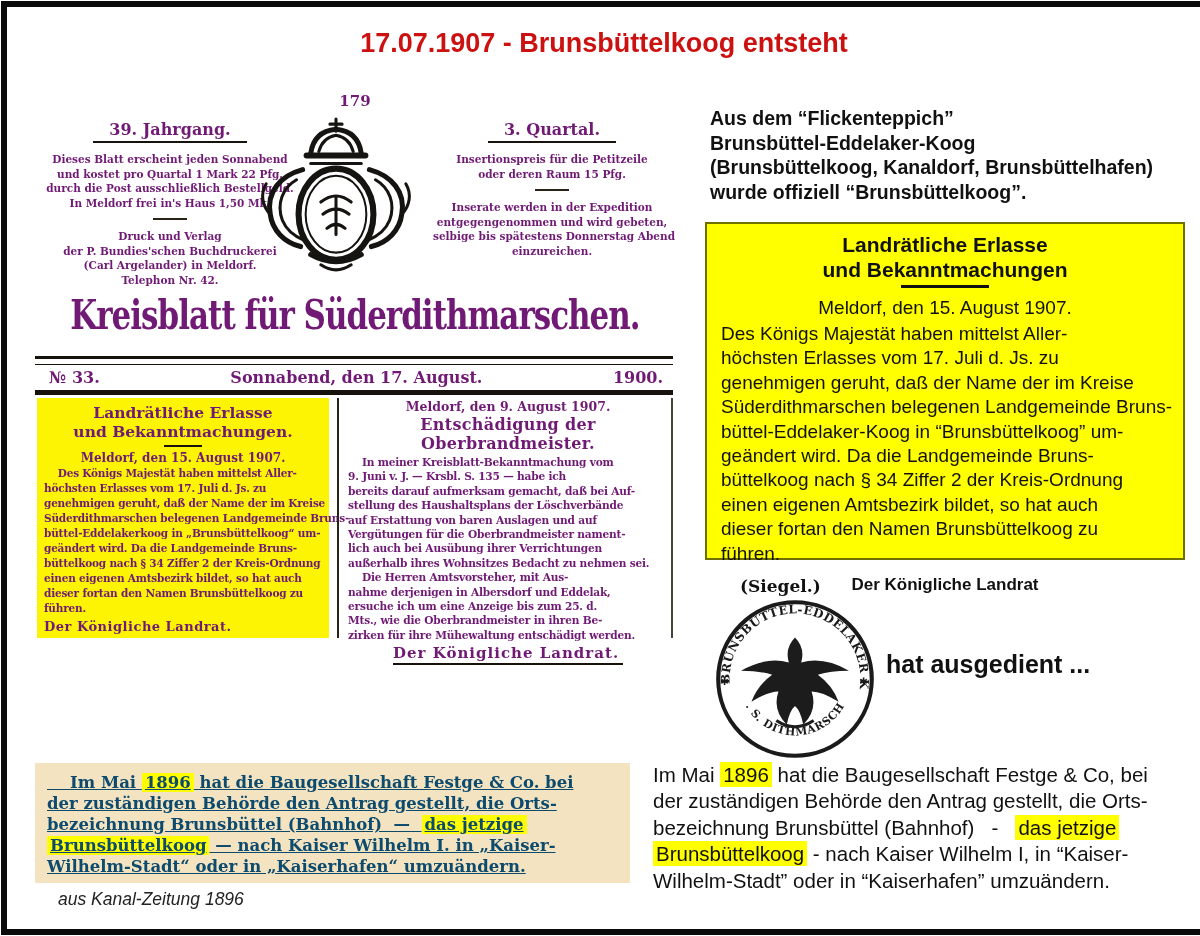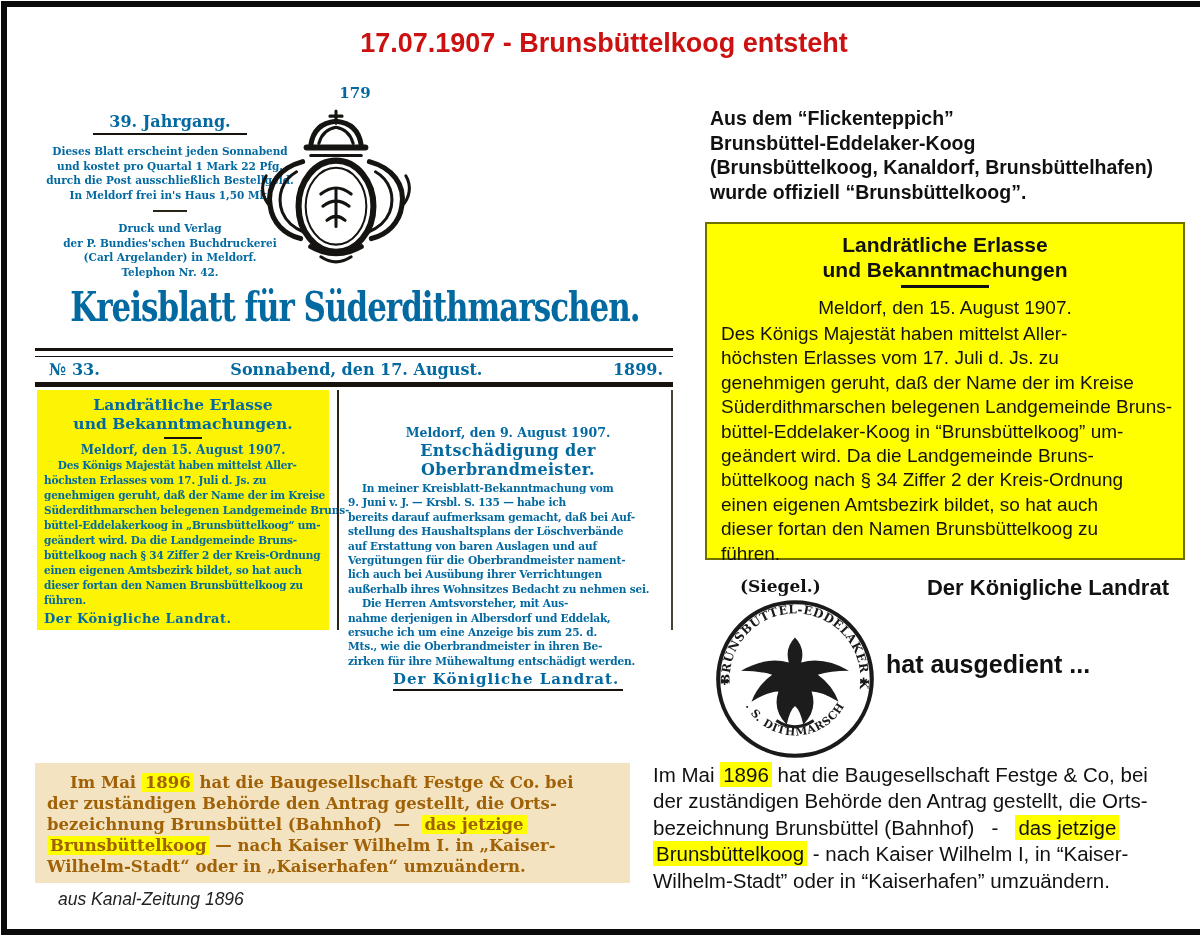--- a/index.html
+++ b/index.html
@@ -9,21 +9,21 @@
   .abs{position:absolute;}
   .pre{white-space:pre;}
   .hl{background:#ffff00;padding:1px 3px;}
   .fraktur{font-family:"DejaVu Serif",serif;font-weight:bold;}
 
   
   .main-title{top:28px;left:0;width:100%;text-align:center;color:#cc1111;
               font-weight:bold;font-size:27px;letter-spacing:0px;}
 
   
-  .np{left:35px;top:84px;width:640px;height:548px;color:#0369a1;}
+  .np{left:35px;top:92px;width:640px;height:548px;color:#701a75;}
   .np-pagenum{top:0;left:0;width:100%;text-align:center;font-size:15px;}
   .np-col{top:28px;text-align:center;}
   .np-col-h{display:inline-block;font-size:16px;border-bottom:2px solid #17130c;padding:0 16px 2px;}
   .np-col p{margin:9px 0 0;font-size:10.5px;line-height:14.5px;}
   .np-sep{width:34px;border-top:2px solid #2a2418;margin:8px auto 0;height:0;}
   .np-mast-left{left:0;width:270px;}
   .np-mast-right{left:398px;width:238px;}
   .np-crest{left:215px;top:20px;width:172px;height:172px;}
   .np-title{top:198px;left:0;width:100%;text-align:center;font-size:31px;
             transform:scaleY(1.35);transform-origin:center top;letter-spacing:-1px;}
@@ -34,46 +34,46 @@
   .rule-thick{height:4px;background:#17130c;border-bottom:1px solid #17130c;}
   .np-article-left{left:2px;top:306px;width:292px;height:240px;background:#fcf403;
                    padding:5px 7px;box-sizing:border-box;}
   .np-article-left .a-h{text-align:center;font-size:15.5px;line-height:19px;white-space:pre;}
   .a-rule{width:38px;border-top:2px solid #17130c;margin:4px auto;height:0;}
   .a-date{text-align:center;font-size:12px;margin:1px 0 1px;}
   .a-body{font-size:10.5px;line-height:15px;letter-spacing:-0.2px;}
   .a-sig{text-align:left;font-size:13px;margin-top:3px;letter-spacing:0.5px;}
   .np-vrule{left:302px;top:306px;width:2px;height:240px;background:#2a2418;}
   .np-edge-rule{left:636px;top:306px;width:2px;height:240px;background:#4a4438;}
-  .np-article-right{left:313px;top:306px;width:320px;margin-top:34px;}
+  .np-article-right{left:313px;top:306px;width:320px;}
   .np-article-right .a-date{font-size:12.5px;}
   .np-article-right .a-h2{text-align:center;font-size:16px;letter-spacing:0.3px;margin:1px 0 2px;}
   .np-article-right .a-body{font-size:10.6px;line-height:14.4px;}
   .np-article-right .a-sig{font-size:15px;letter-spacing:1px;border-bottom:2px solid #17130c;
                            display:block;width:230px;margin:2px auto 0;padding-bottom:1px;}
 
   
   .annot-top{left:710px;top:106px;font-size:19.5px;font-weight:bold;line-height:24.6px;}
   .ybox{left:705px;top:222px;width:480px;height:338px;background:#ffff00;
         border:2px solid #6f6f00;box-sizing:border-box;padding:8px 14px 0;}
   .ybox-h{text-align:center;font-weight:bold;font-size:21px;line-height:25px;white-space:pre;}
   .ybox-rule{width:88px;border-top:3px solid #111;margin:3px auto 9px;height:0;}
   .ybox-date{text-align:center;font-size:19px;margin-bottom:3px;}
   .ybox-body{font-size:19px;line-height:24.4px;}
-  .ybox-sig{text-align:right;font-weight:bold;font-size:22px;margin-top:9px;}
+  .ybox-sig{text-align:center;font-weight:bold;font-size:17px;margin-top:9px;}
 
   .seal-label{left:740px;top:576px;font-size:17px;}
   .seal-svg{left:712px;top:596px;width:166px;height:166px;}
   .hat-text{left:886px;top:650px;font-size:25px;font-weight:bold;}
 
   .bl-heading{left:55px;top:706px;font-size:20.5px;font-weight:bold;line-height:26px;}
 
   .clipping{left:35px;top:763px;width:595px;height:120px;background:#f3e3c1;
             padding:9px 12px;box-sizing:border-box;font-size:16.5px;line-height:21px;
-            color:#a16207;white-space:pre;}
+            color:#0c4a6e;white-space:pre;text-decoration:underline;}
   .clipping .hl{padding:0 3px;}
   .clip-caption{left:58px;top:889px;font-style:italic;font-size:17.5px;color:#222;}
 
   .br-para{left:653px;top:762px;font-size:20.5px;line-height:26.4px;}
 </style>
 </head>
 <body>
 
 <div class="page">
   <div class="frame"></div>
@@ -111,29 +111,39 @@
         <path d="M150 100 C158 92 160 80 154 70" stroke-width="3"></path>
         <ellipse cx="85" cy="100" rx="37" ry="45" stroke-width="6"></ellipse>
         <ellipse cx="85" cy="100" rx="30" ry="38" stroke-width="2"></ellipse>
         <path d="M70 88 Q85 76 100 88 M72 100 Q85 90 98 100 M76 114 Q85 106 94 114" stroke-width="3"></path>
         <path d="M85 84 V120" stroke-width="3"></path>
         <path d="M60 140 Q85 154 110 140" stroke-width="5"></path>
         <path d="M70 150 Q85 160 100 150" stroke-width="3"></path>
       </g>
     </svg>
 
+    <div class="abs np-col np-mast-right">
+      <span class="np-col-h">3. Quartal.</span>
+      <p class="pre">Insertionspreis für die Petitzeile
+oder deren Raum 15 Pfg.</p>
+      <div class="np-sep"></div>
+      <p class="pre">Inserate werden in der Expedition
+entgegengenommen und wird gebeten,
+selbige bis spätestens Donnerstag Abend
+einzureichen.</p>
+    </div>
 
     <div class="abs np-title">Kreisblatt für Süderdithmarschen.</div>
 
     <div class="abs np-datebar">
       <div class="rule-double"></div>
       <div class="np-daterow">
         <span>№ 33.</span>
         <span>Sonnabend, den 17. August.</span>
-        <span>1899.</span>
+        <span>1900.</span>
       </div>
       <div class="rule-thick"></div>
     </div>
 
     <div class="abs np-article-left">
       <div class="a-h">Landrätliche Erlasse
 und Bekanntmachungen.</div>
       <div class="a-rule"></div>
       <div class="a-date">Meldorf, den 15. August 1907.</div>
       <div class="a-body pre">    Des Königs Majestät haben mittelst Aller-

